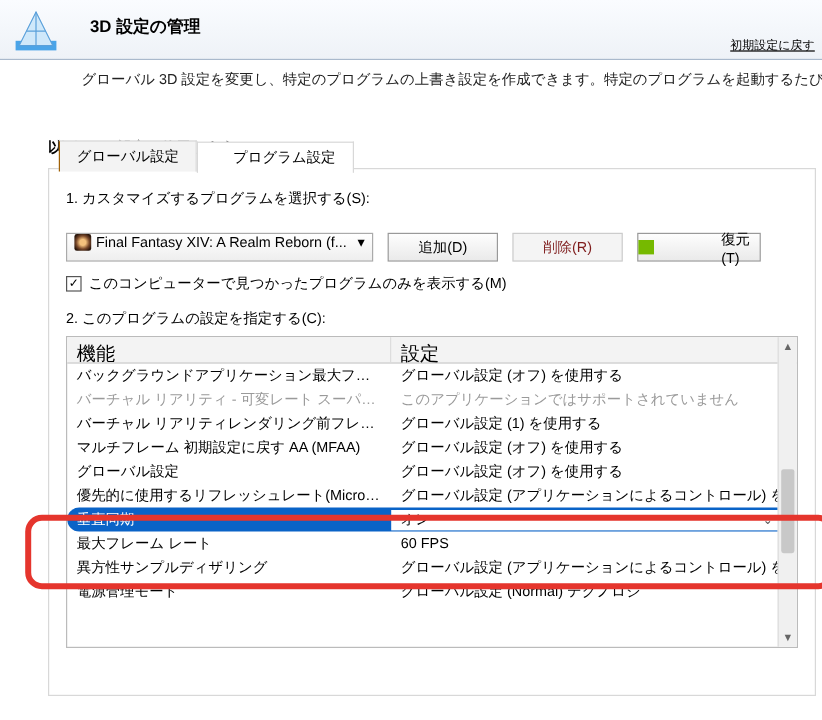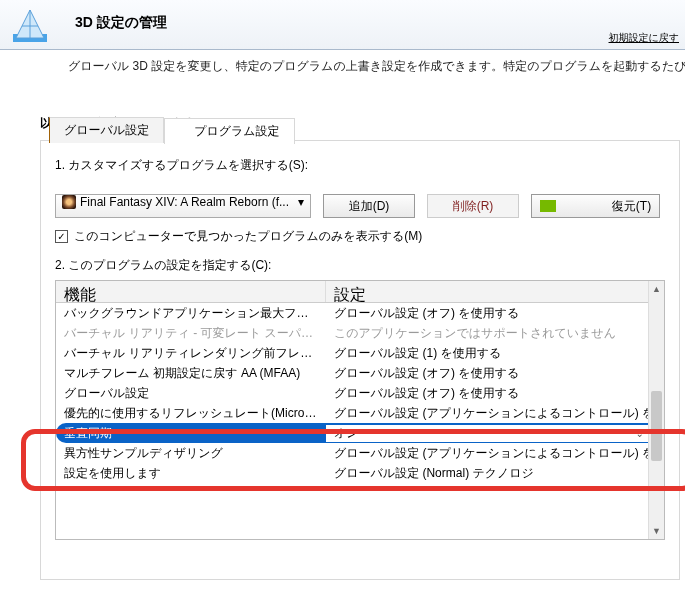--- a/index.html
+++ b/index.html
@@ -18,21 +18,21 @@
   .tab:not(.active){ border-left:1px solid #a16207; }
   .inside { padding: 16px 14px; }
   .step { margin-bottom: 20px; }
   .row1 { display:flex; gap:12px; margin-bottom:10px; }
   .select1 { display:flex; width:256px; height:24px; border:1px solid #aaa; background:linear-gradient(#fff,#eee); padding:0 6px; }
   .select1 .iconffxiv { width:14px; height:14px; margin-right:4px; background:radial-gradient(circle at 50% 50%, #f5c27d 25%, #7b4a2b 55%, #2b160b 80%); border-radius:2px; }
   .select1 .txt { flex:1; white-space:nowrap; overflow:hidden; text-overflow:ellipsis; }
   .select1 .chev { margin-left:4px; }
   .btn { width:92px; height:24px; border:1px solid #999; background:linear-gradient(#fdfdfd,#eaeaea); display:flex; align-items:center; justify-content:center; cursor:pointer; }
   .btn.disabled { color:#7f1d1d; border-color:#ccc; background:#f4f4f4; cursor:default; }
-  .btn.nv { width:129px;gap:48px; }
+  .btn.nv { width:103px;gap:48px; }
   .btn.nv .nvicon { width:16px; height:12px; background:#76b900; margin-right:8px; }
   .chkrow { display:flex; align-items:center; margin-bottom:12px; }
   .chkrow .box { width:13px; height:13px; border:1px solid #555; display:flex; align-items:center; justify-content:center; margin-right:6px; font-size:10px; line-height:13px; }
   .step2 { margin-bottom:6px; }
   .tablewrap { border:1px solid #bbb; height:260px; position:relative; }
   .thead { display:flex; background:#f3f3f3; border-bottom:1px solid #ccc; height:22px; }
   .th { padding:4px 8px; font-size:16px; }
   .th1 { width:270px; border-right:1px solid #ddd; }
   .th2 { flex:1; }
   .tbody { position:relative; height:238px; overflow:hidden; }
@@ -122,25 +122,29 @@
             </div>
             <div class="trow">
               <div class="tc1">優先的に使用するリフレッシュレート(Microstar M...</div>
               <div class="tc2">グローバル設定 (アプリケーションによるコントロール) を</div>
             </div>
             <div class="trow highlight">
               <div class="tc1">垂直同期</div>
               <div class="tc2 vselect">オン<span class="chev2">⌄</span></div>
             </div>
             <div class="trow">
+              <div class="tc1">最大フレーム レート</div>
+              <div class="tc2">60 FPS</div>
+            </div>
+            <div class="trow">
               <div class="tc1">異方性サンプルディザリング</div>
               <div class="tc2">グローバル設定 (アプリケーションによるコントロール) を</div>
             </div>
             <div class="trow">
-              <div class="tc1">設定を使用します</div>
+              <div class="tc1">電源管理モード</div>
               <div class="tc2">グローバル設定 (Normal) テクノロジ</div>
             </div>
           </div>
         <div class="scrollbar">
           <div class="sbup">▲</div>
           <div class="sbthumb"></div>
           <div class="sbdown">▼</div>
         </div>
       </div>
     </div>

